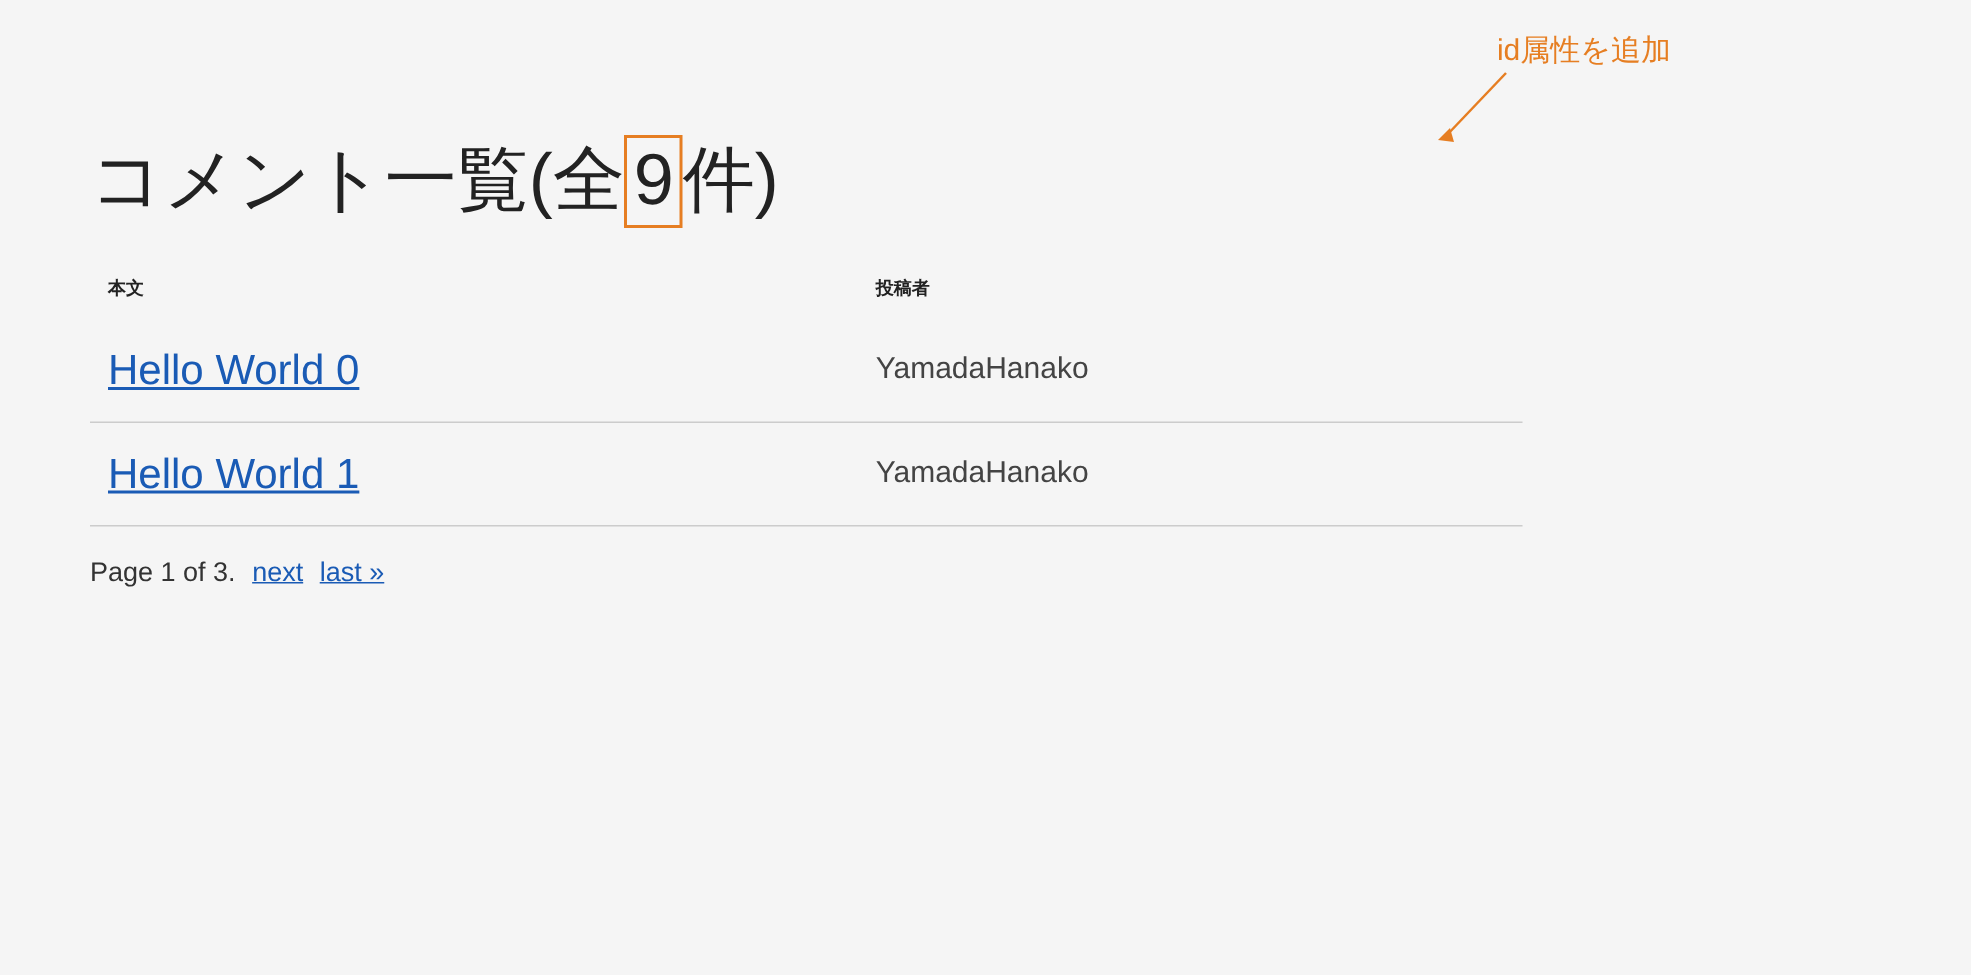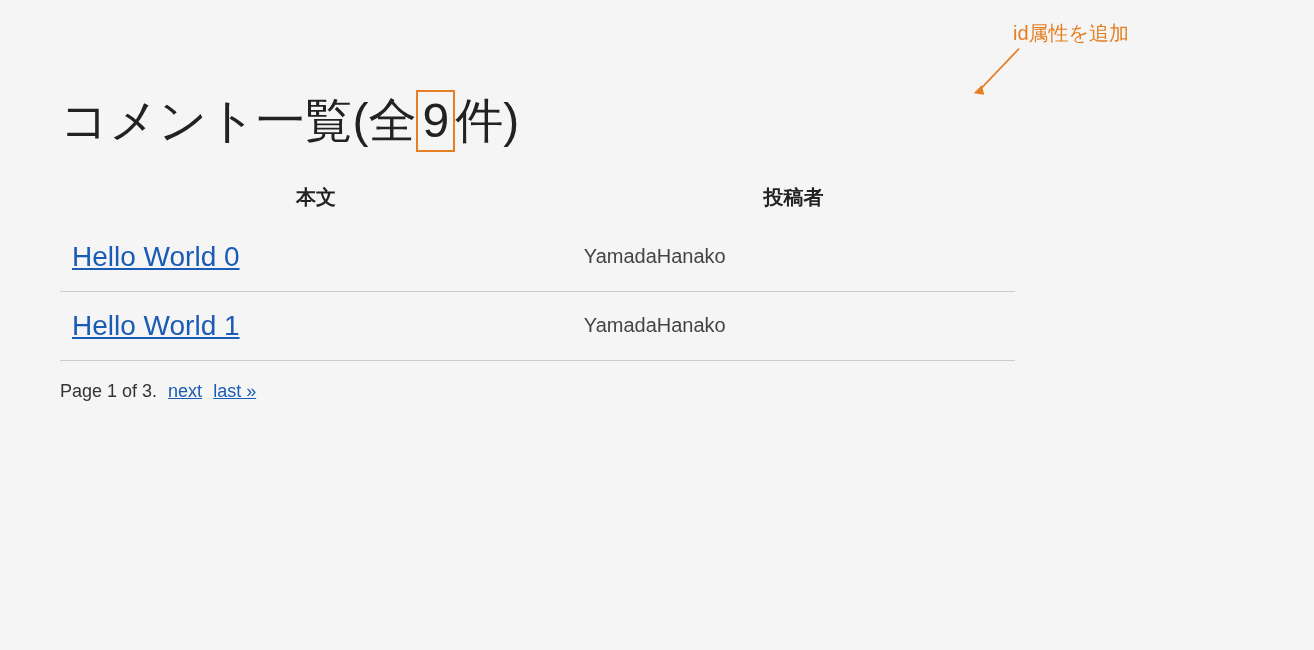--- a/index.html
+++ b/index.html
@@ -23,21 +23,21 @@
       background: #f5f5f5;
       width: 100%;
       height: 100%;
       padding: 40px 60px;
       position: relative;
     }
 
     .annotation-container {
       position: absolute;
       top: 20px;
-      right: 185px;
+      right: 200px;
       display: flex;
       flex-direction: column;
       align-items: flex-start;
     }
 
     .annotation-text {
       color: #e67e22;
       font-size: 20px;
       font-weight: 500;
       margin-bottom: 4px;
@@ -75,22 +75,22 @@
       line-height: 1.2;
     }
 
     .comment-table {
       width: 80%;
       border-collapse: collapse;
       margin-bottom: 20px;
     }
 
     .table-header-row th {
-      text-align: center;
-      font-size: 20px;
+      text-align: left;
+      font-size: 12px;
       font-weight: 700;
       color: #222;
       padding: 8px 12px 12px 12px;
     }
 
     .table-body tr {
       border-bottom: 1px solid #ccc;
     }
 
     .table-body td {

